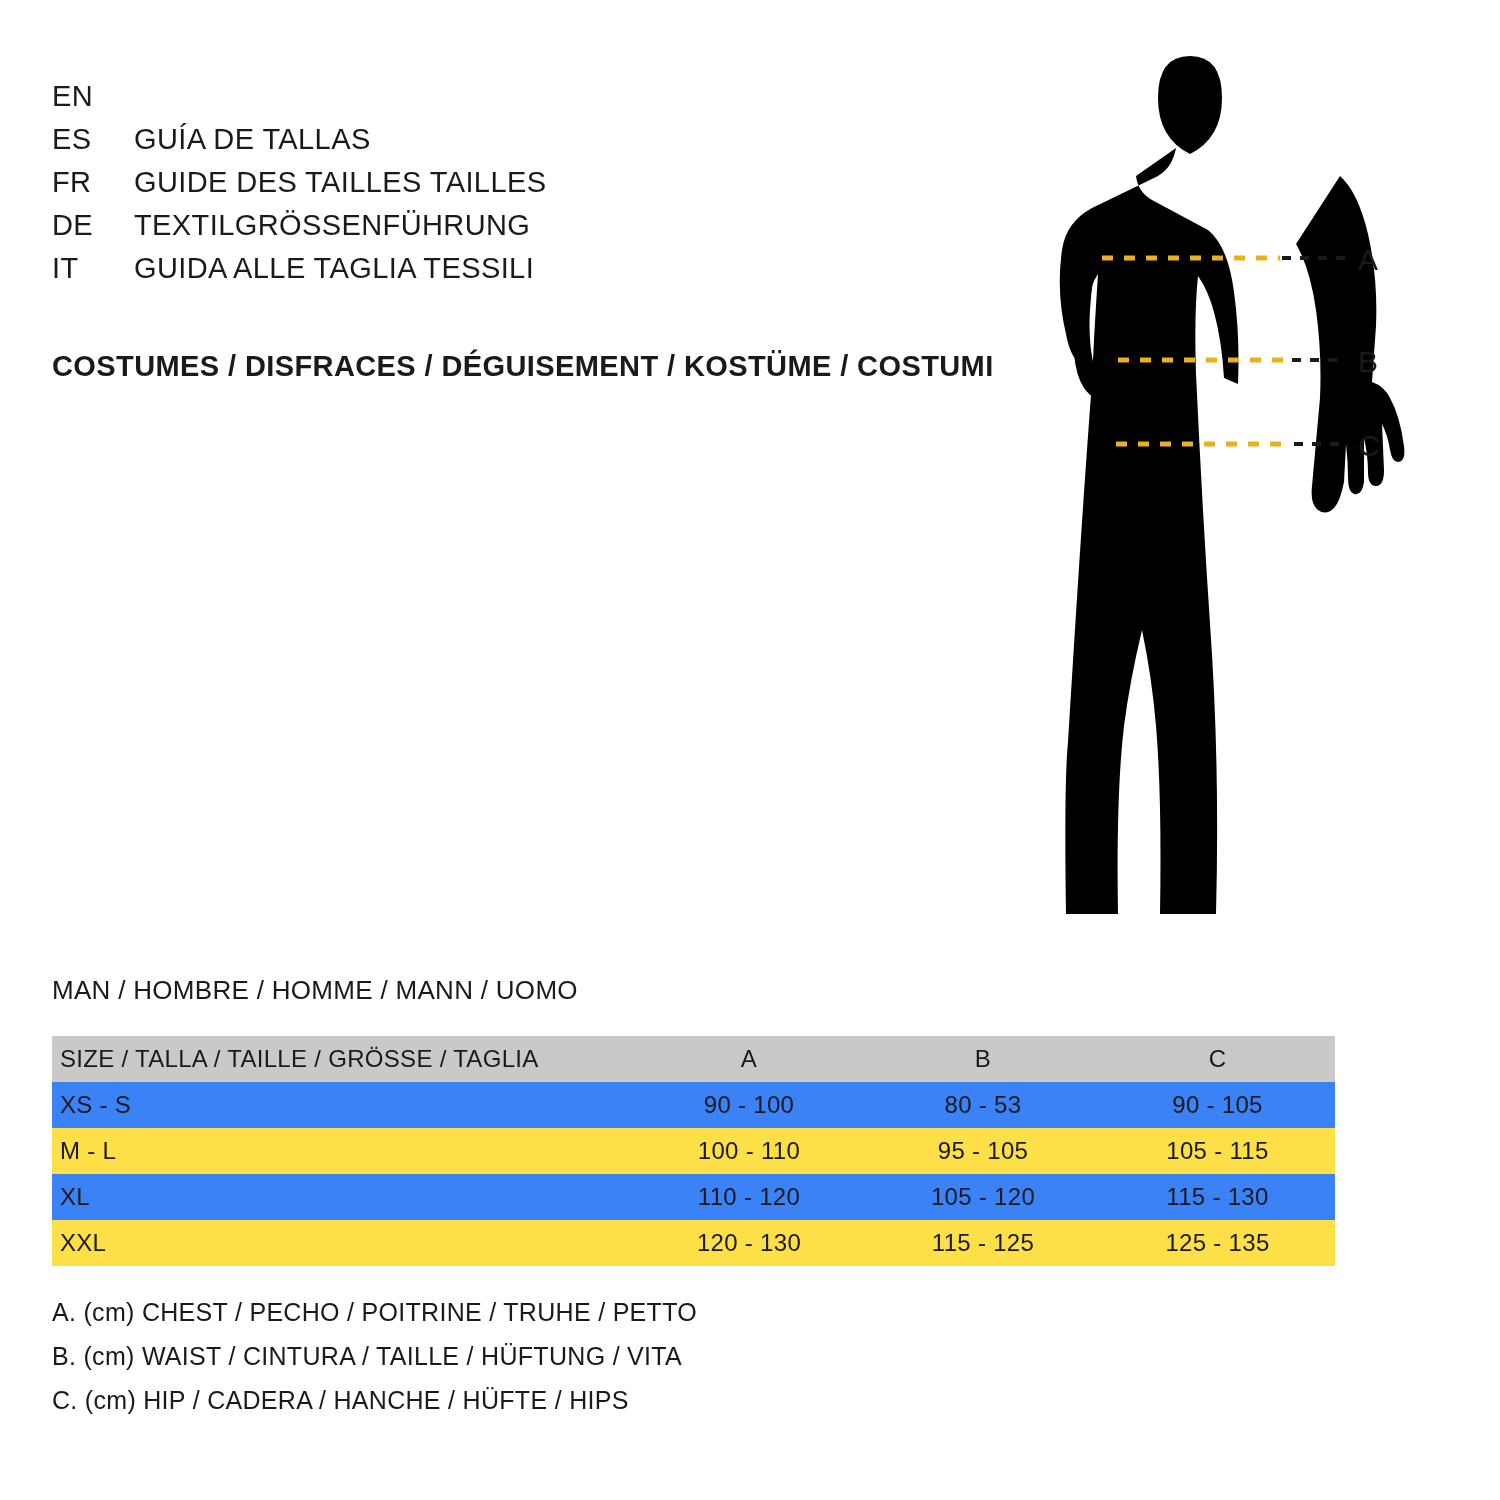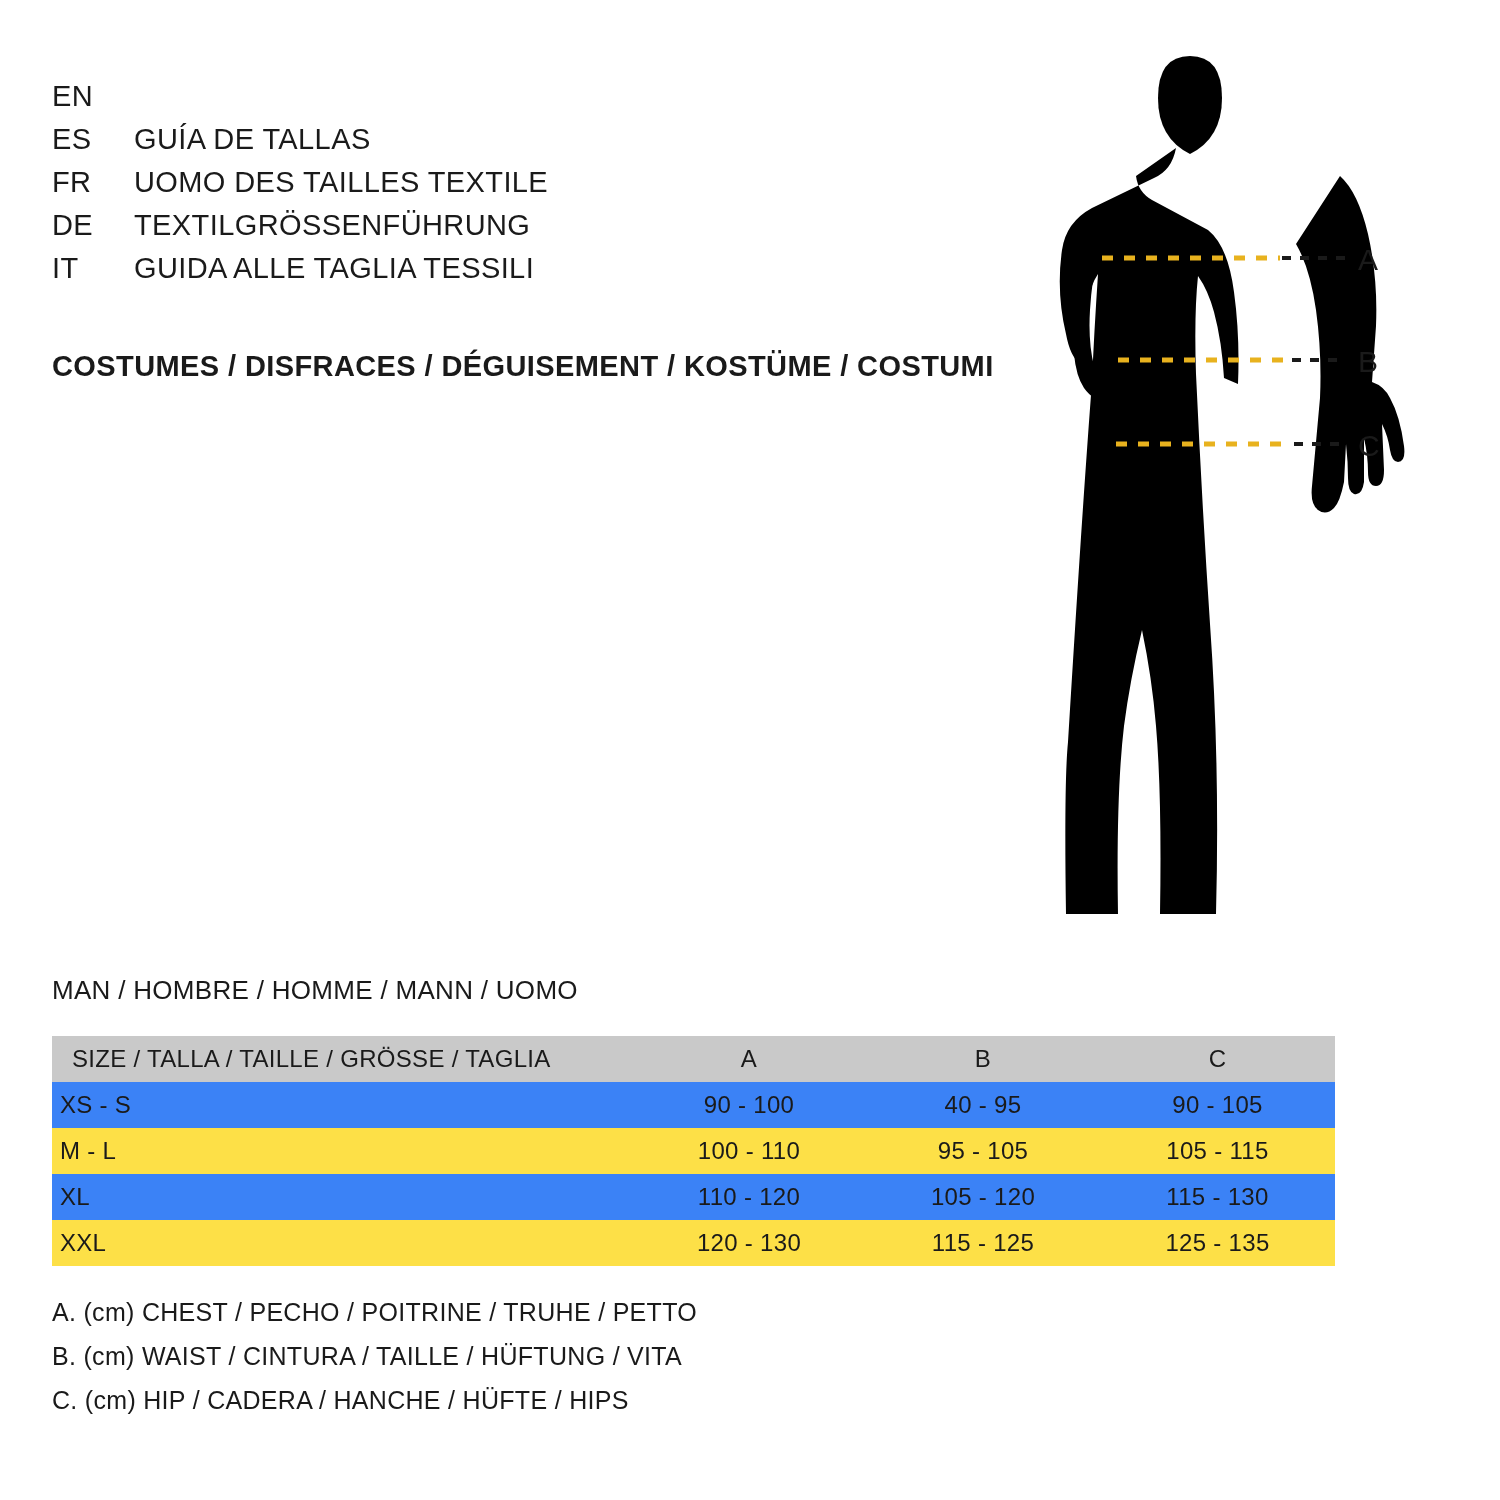--- a/index.html
+++ b/index.html
@@ -78,21 +78,21 @@
     font-size: 24px;
     font-weight: normal;
     padding: 9px 0 9px 0;
     letter-spacing: 0.3px;
   }
   table.size-table thead th {
     background: #c9c9c9;
   }
   table.size-table thead th.col-size {
     text-align: left;
-    padding-left: 20px;
+    padding-left: 8px;
   }
   table.size-table th.col-m,
   table.size-table td.col-m {
     text-align: center;
   }
   table.size-table tbody td.col-size {
     text-align: left;
     padding-left: 8px;
   }
   table.size-table tbody tr.odd td { background: #3b82f6; }
@@ -117,21 +117,21 @@
 <div class="lang-block">
   <div class="lang-row">
     <span class="lang-code">EN</span>
   </div>
   <div class="lang-row">
     <span class="lang-code">ES</span>
     <span class="lang-text">GUÍA DE TALLAS</span>
   </div>
   <div class="lang-row">
     <span class="lang-code">FR</span>
-    <span class="lang-text">UOMO DES TAILLES TEXTILE</span>
+    <span class="lang-text">GUIDE DES TAILLES TAILLES</span>
   </div>
   <div class="lang-row">
     <span class="lang-code">DE</span>
     <span class="lang-text">TEXTILGRÖSSENFÜHRUNG</span>
   </div>
   <div class="lang-row">
     <span class="lang-code">IT</span>
     <span class="lang-text">GUIDA ALLE TAGLIA TESSILI</span>
   </div>
 </div>
@@ -249,21 +249,21 @@
         <th class="col-size">SIZE / TALLA / TAILLE / GRÖSSE / TAGLIA</th>
         <th class="col-m">A</th>
         <th class="col-m">B</th>
         <th class="col-m">C</th>
       </tr>
     </thead>
     <tbody>
       <tr class="odd">
         <td class="col-size">XS - S</td>
         <td class="col-m">90 - 100</td>
-        <td class="col-m">40 - 95</td>
+        <td class="col-m">80 - 53</td>
         <td class="col-m">90 - 105</td>
       </tr>
       <tr class="even">
         <td class="col-size">M - L</td>
         <td class="col-m">100 - 110</td>
         <td class="col-m">95 - 105</td>
         <td class="col-m">105 - 115</td>
       </tr>
       <tr class="odd">
         <td class="col-size">XL</td>

